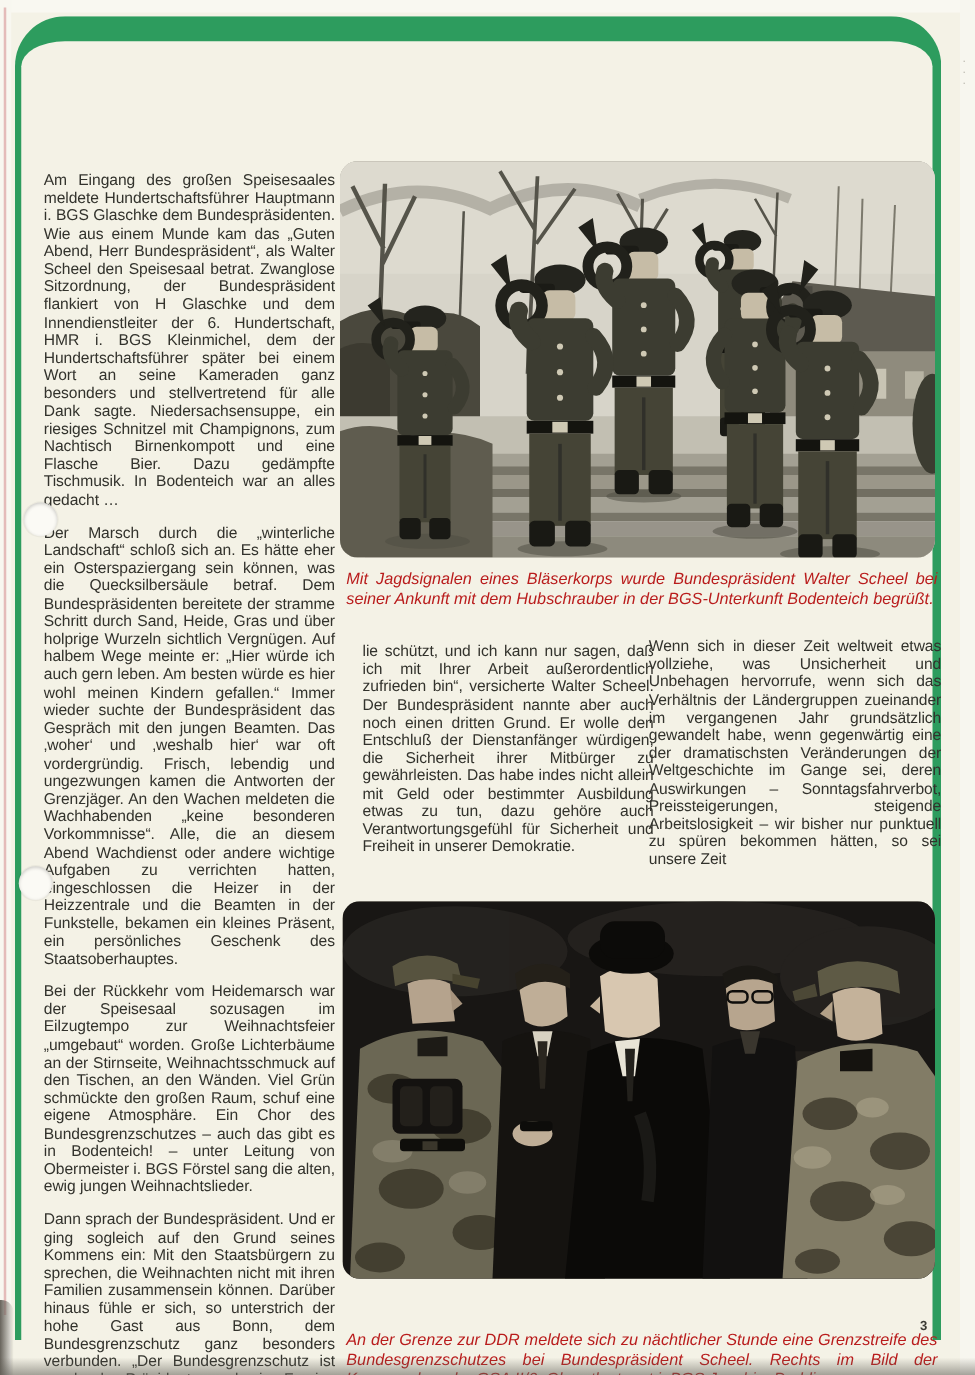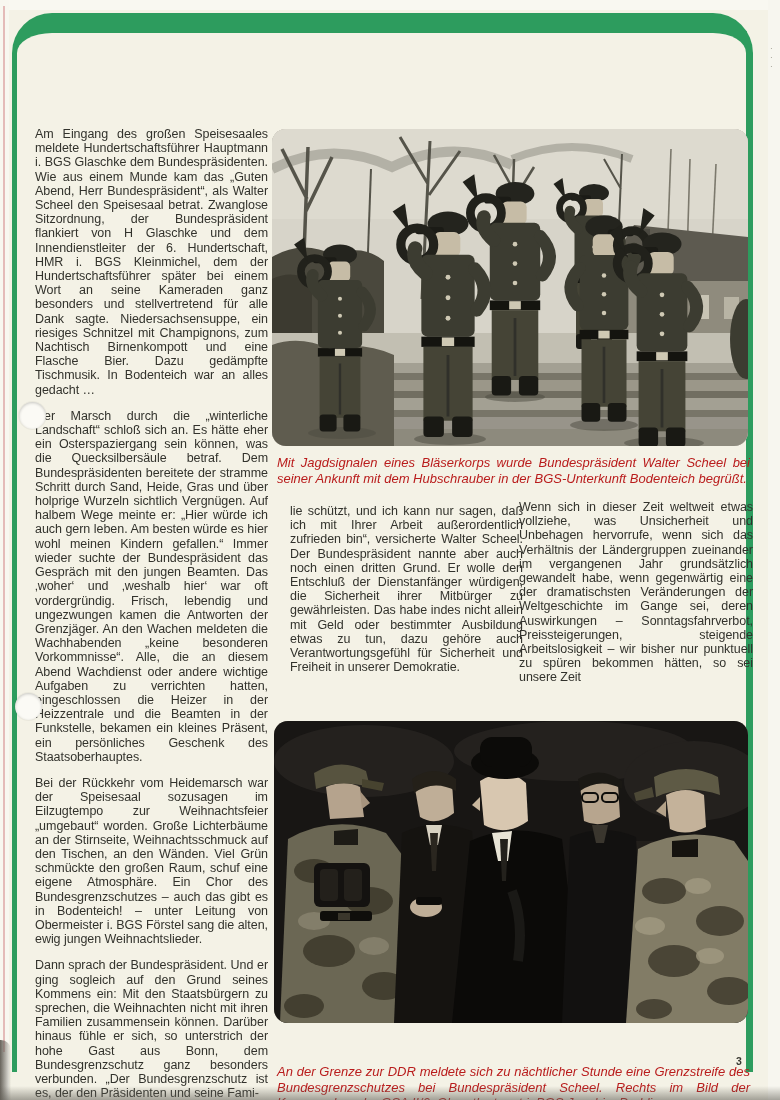--- a/index.html
+++ b/index.html
@@ -17,21 +17,21 @@
   .bottom-shadow{left:0;bottom:0;width:780px;height:14px;
     background:linear-gradient(to bottom,rgba(110,108,98,0),rgba(96,94,86,.55));}
   .corner-smudge{left:0;bottom:0;width:11px;height:60px;border-top-right-radius:10px;
     background:linear-gradient(to right,#68645c,rgba(104,100,92,0));}
   .green-frame{
     left:12px;top:13px;width:741px;height:1059px;box-sizing:border-box;
     border-style:solid;border-color:#2d9c5e;
     border-width:20px 7px 0 5px;border-radius:40px 40px 0 0;
   }
   .col{font-size:12.5px;line-height:14.2px;text-align:justify;letter-spacing:-0.05px;}
-  .col p{margin:0 0 12px 0;}
+  .col p{margin:10px 0 12px 0;}
   .col-left{left:35px;top:127px;width:233px;}
   .col-mid{left:290px;top:504px;width:233px;}
   .col-right{left:519px;top:500px;width:234px;}
   .photo{border-radius:14px;overflow:hidden;background:#8d8a7e;}
   .photo-1{left:272px;top:129px;width:476px;height:317px;}
   .photo-2{left:274px;top:721px;width:474px;height:302px;}
   .photo svg{display:block;}
   .caption{font-style:italic;font-size:13px;line-height:15.6px;
     text-align:justify;color:#b91c1c;}
   .caption-1{left:277px;top:455px;width:473px;}

